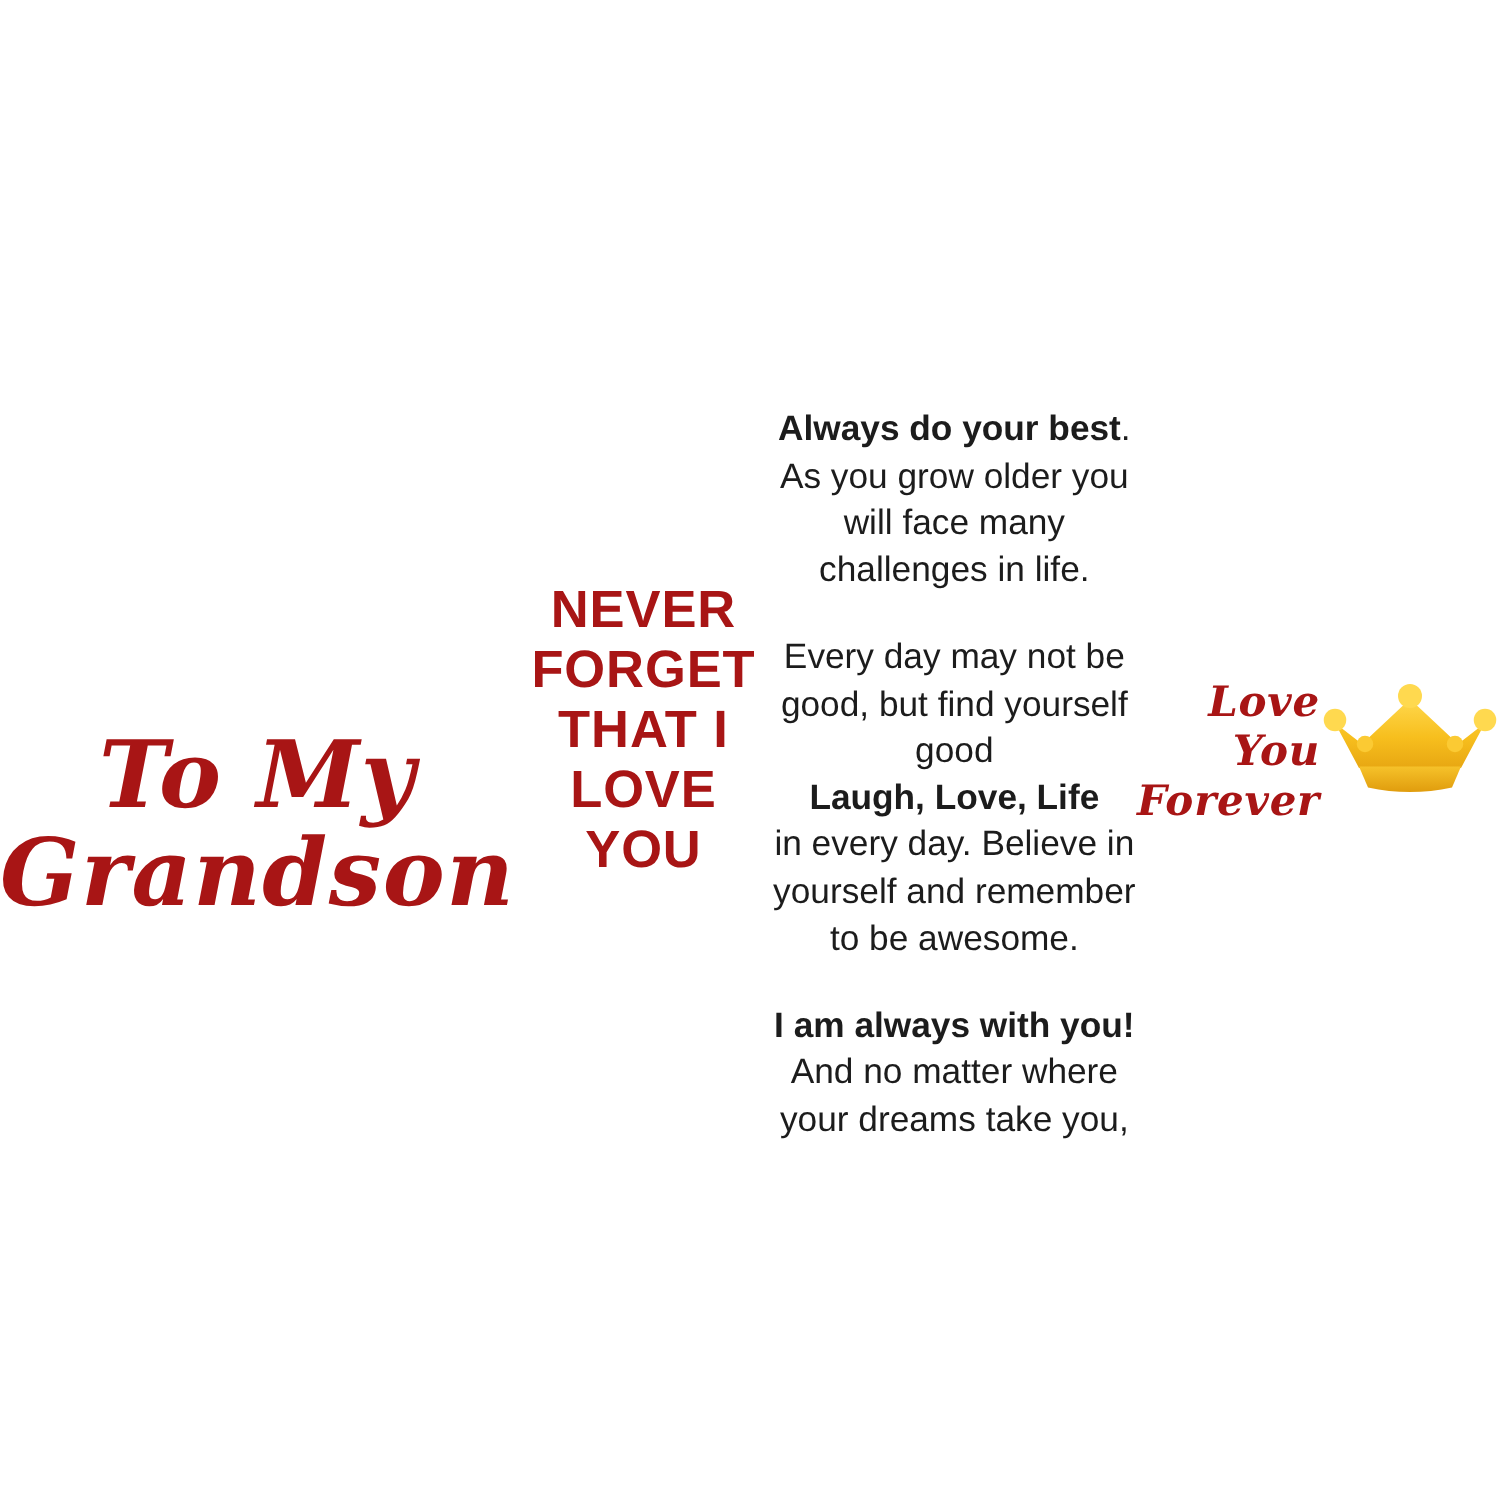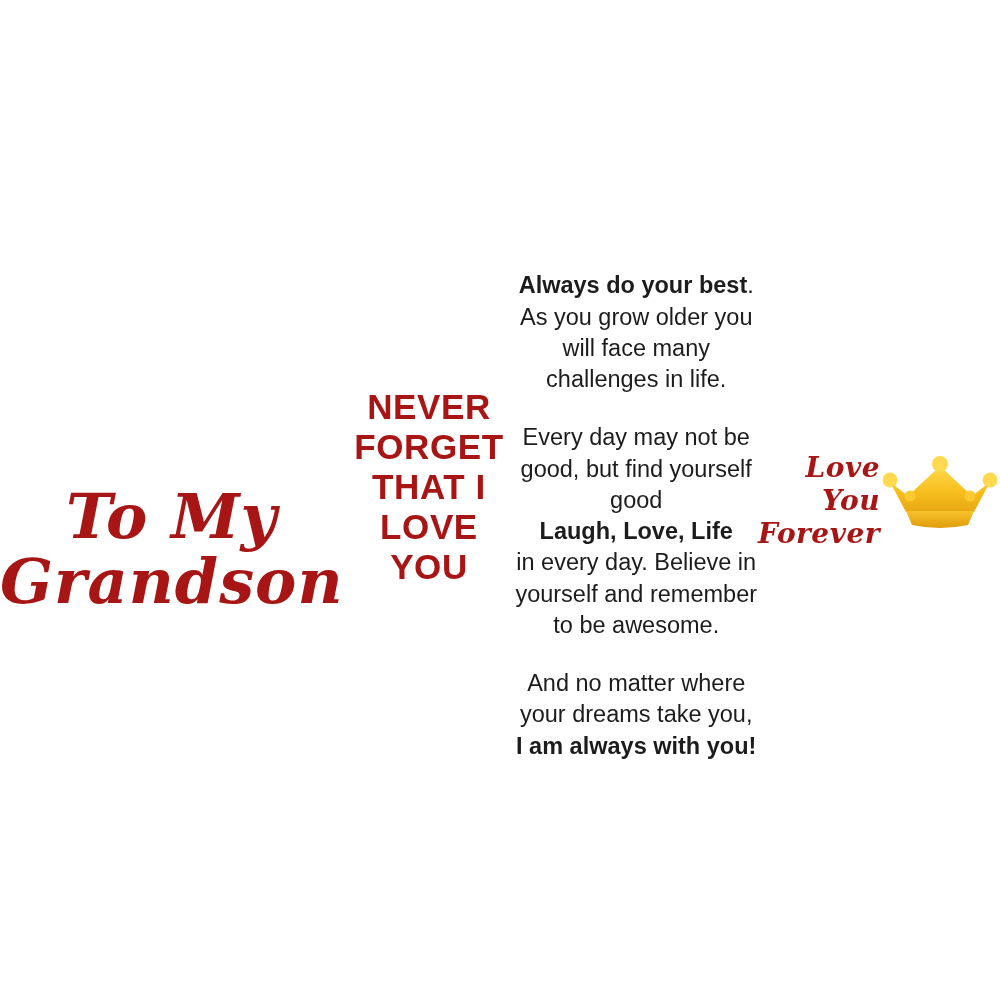--- a/index.html
+++ b/index.html
@@ -94,22 +94,22 @@
         <div><span>As you grow older you will face many challenges in life.</span></div>
       </div>
       <div class="para">
       </div>
       <div class="para">
         <div><span>Every day may not be good, but find yourself good</span></div>
         <div><span class="strong">Laugh, Love, Life</span></div>
         <div><span>in every day. Believe in yourself and remember to be awesome.</span></div>
       </div>
       <div class="para">
+        <div><span class="strong">I am always with you!</span></div>
         <div><span>And no matter where your dreams take you,</span></div>
-        <div><span class="strong">I am always with you!</span></div>
       </div>
     </div>
 
   <div class="signoff">Love You Forever</div>
 
   <div class="crown-wrap">
     <svg width="120" height="78" viewBox="0 0 120 78" aria-hidden="true">
       <defs>
         <linearGradient id="gold" x1="0" y1="0" x2="0" y2="1">
           <stop offset="0%" stop-color="#ffd84d"></stop>

